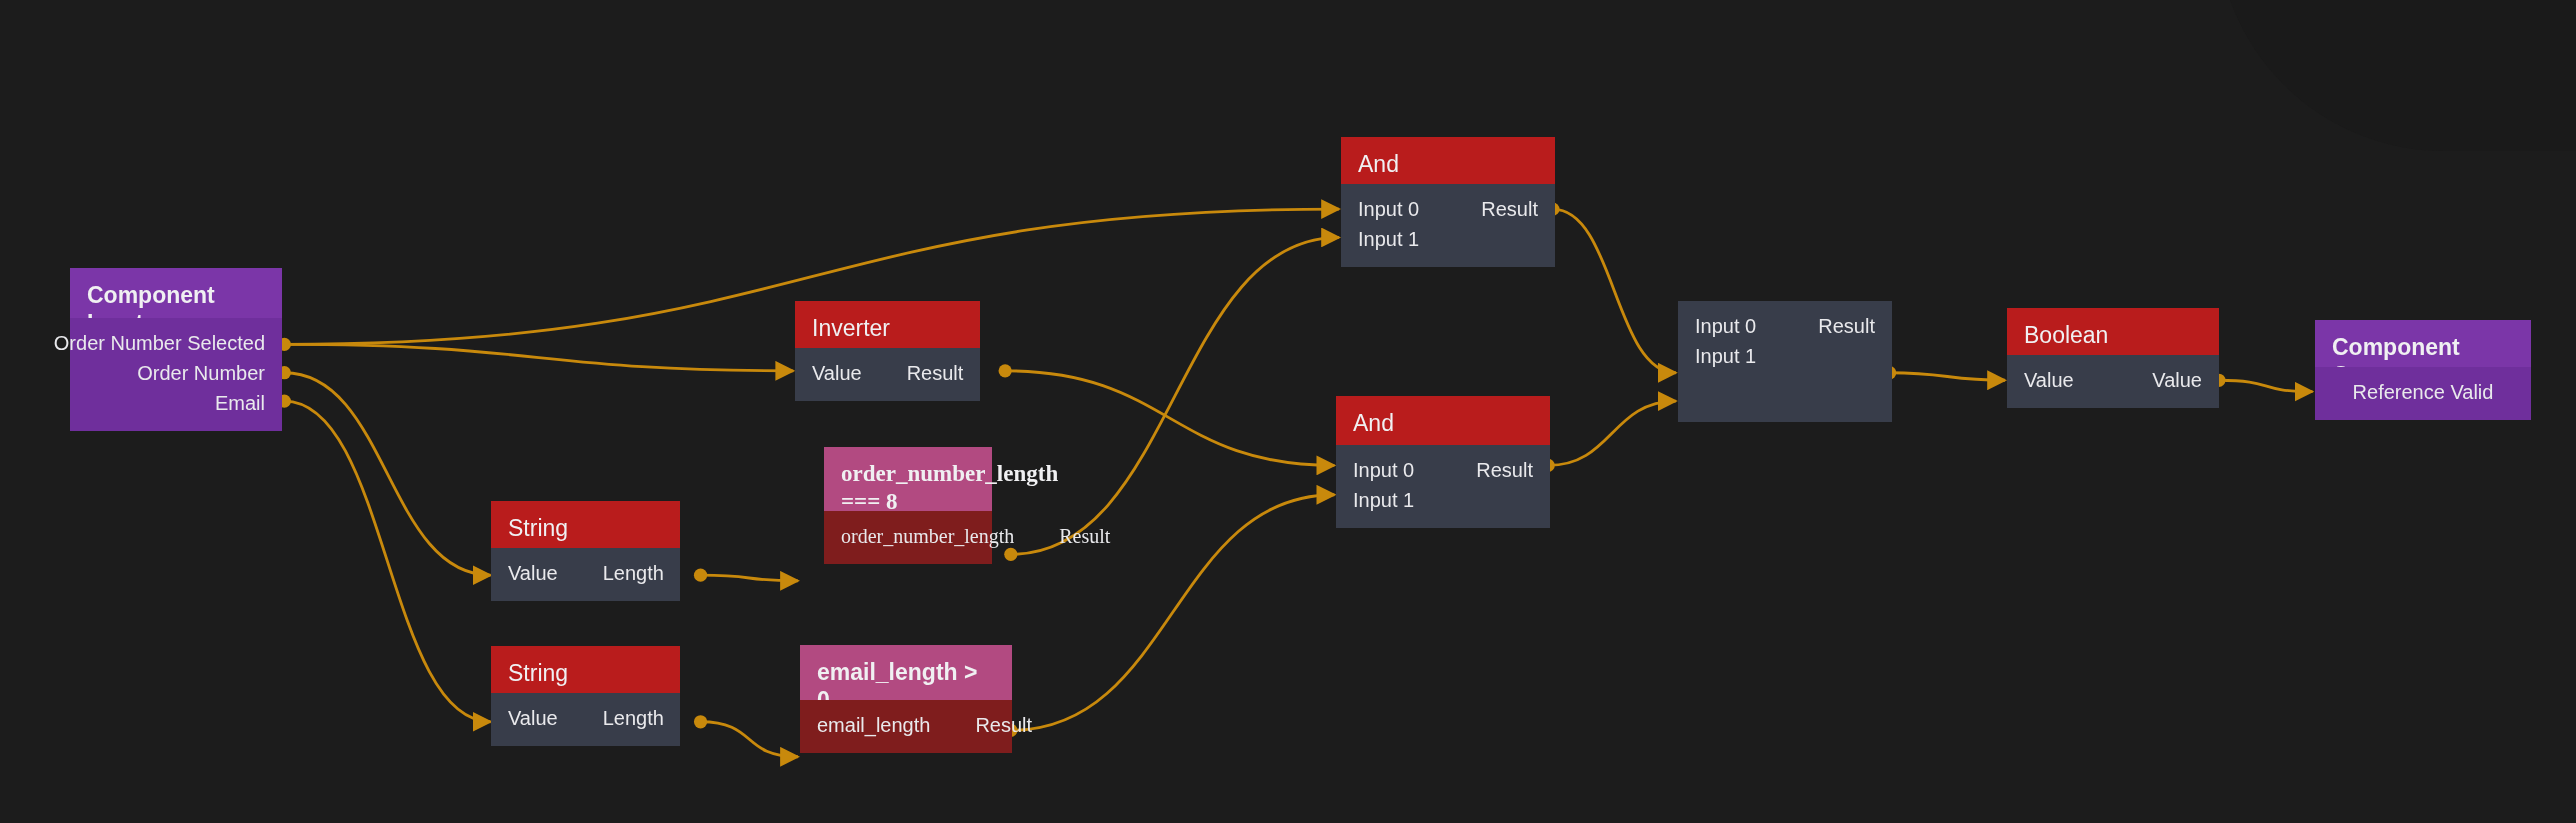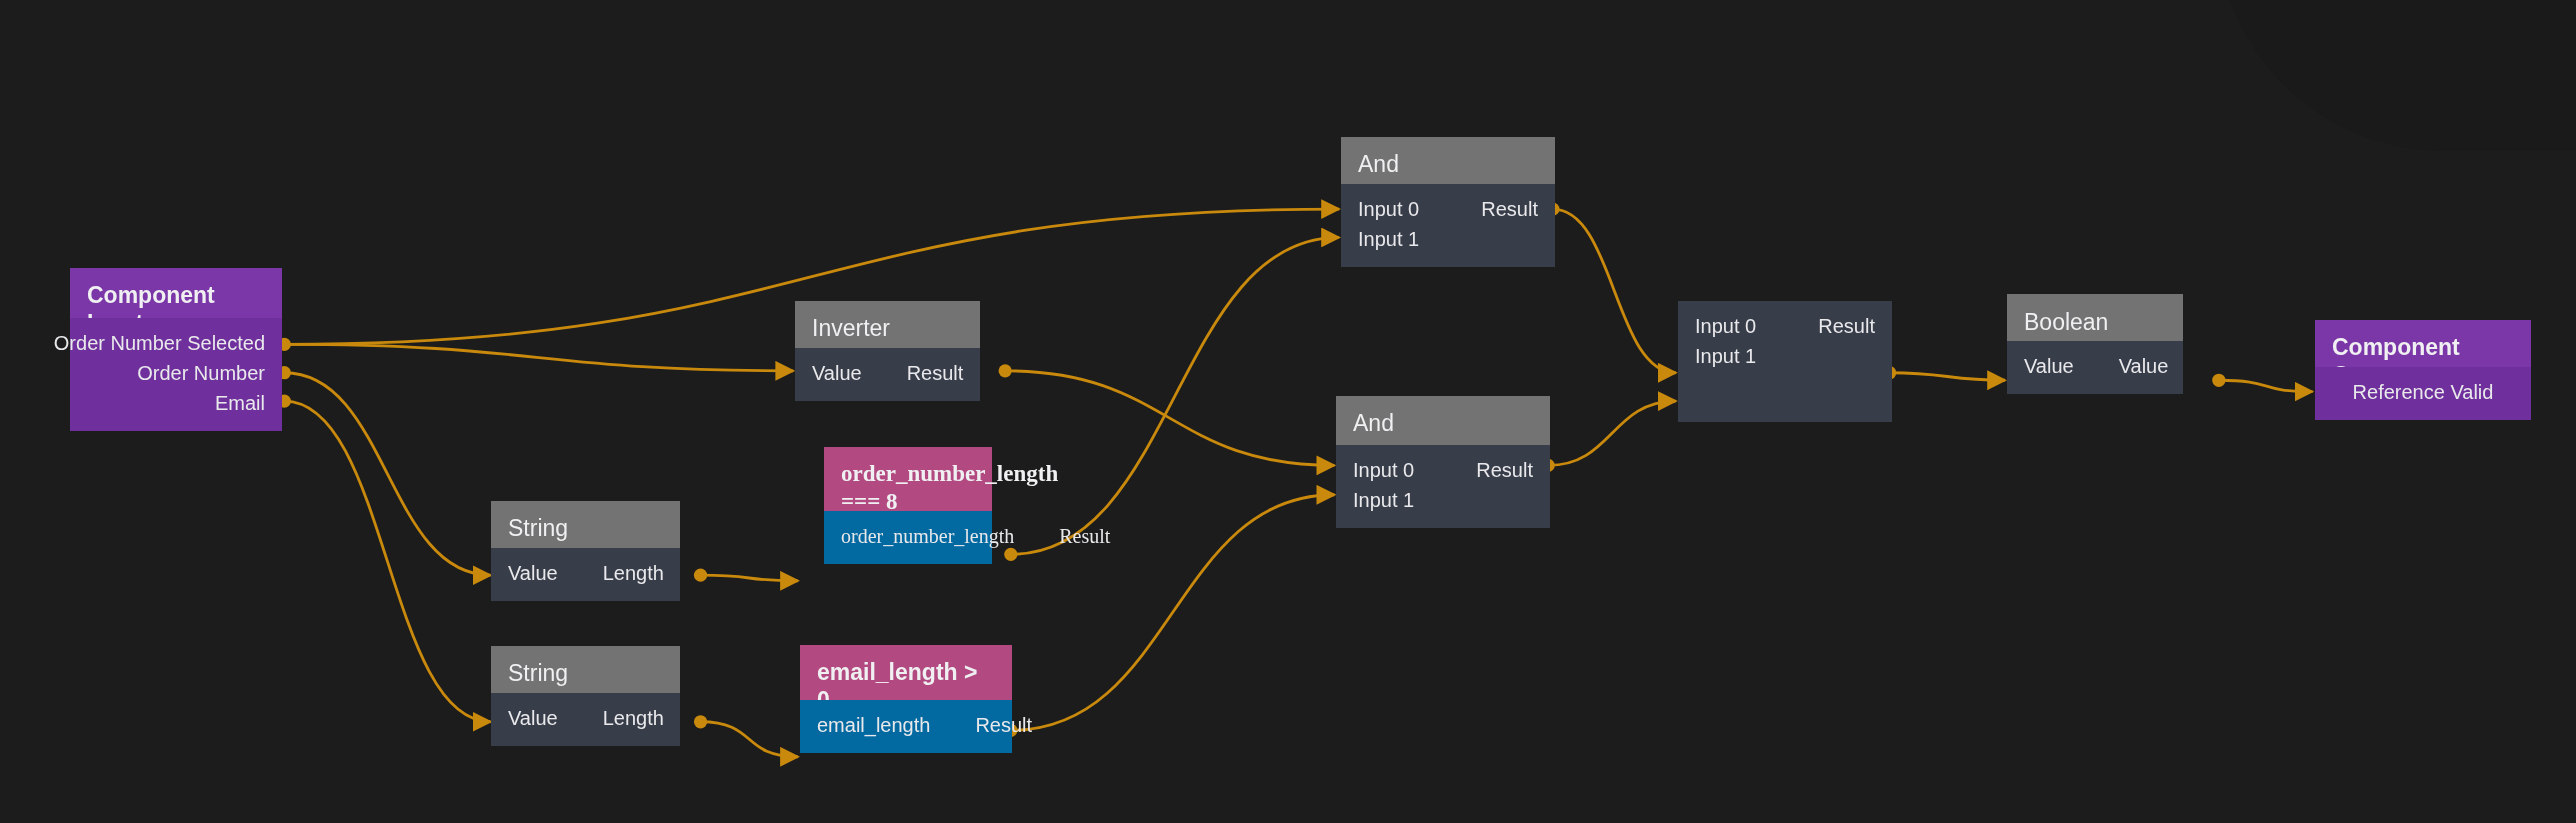--- a/index.html
+++ b/index.html
@@ -67,31 +67,31 @@
     color: #e9e9ec;
     white-space: nowrap;
     gap: 45px;
   }
   .port-row.out-only { justify-content: flex-end; align-items: center; }
   .port-row.in-only  { justify-content: flex-start; }
   .port-row .label-in  { text-align: left; }
   .port-row .label-out { text-align: right; }
 
   
-  .skin-dark .node-header { background: #737373; }
+  .skin-dark .node-header { background: #b91c1c; }
   .skin-dark .node-body   { background: #383d4a; }
 
   
   .skin-purple .node-header { background: #7b36a8; }
   .skin-purple .node-body   { background: #6f2f9c; }
   .skin-purple .node-title  { font-weight: 700; }
 
   
   .skin-magenta .node-header { background: #b24a81; }
-  .skin-magenta .node-body   { background: #0369a1; }
+  .skin-magenta .node-body   { background: #7f1d1d; }
   .skin-magenta .node-title  { font-weight: 700; }
 
   
   .skin-purple .port-row { justify-content: flex-end; }
   #node-component-outputs .port-row { justify-content: center; }
 </style>
 </head>
 <body>
 
 <div id="canvas">
@@ -241,21 +241,21 @@
         <div class="node-body">
           <div class="port-row">
             <span class="label-in">Input 0</span>
             <span class="label-out">Result</span>
           </div>
           <div class="port-row in-only">
             <span class="label-in">Input 1</span>
           </div>
         </div>
       </div>
-      <div class="node skin-dark" id="node-boolean" style="left: 2007px; top: 299px; width: 176px; height: 95px; justify-content: flex-end;">
+      <div class="node skin-dark" id="node-boolean" style="left: 2007px; top: 308px; width: 212px; height: 95px;">
         <div class="node-header" style="height: 47px;">
           <div class="node-title">Boolean</div>
         </div>
         <div class="node-body">
           <div class="port-row">
             <span class="label-in">Value</span>
             <span class="label-out">Value</span>
           </div>
         </div>
       </div>

